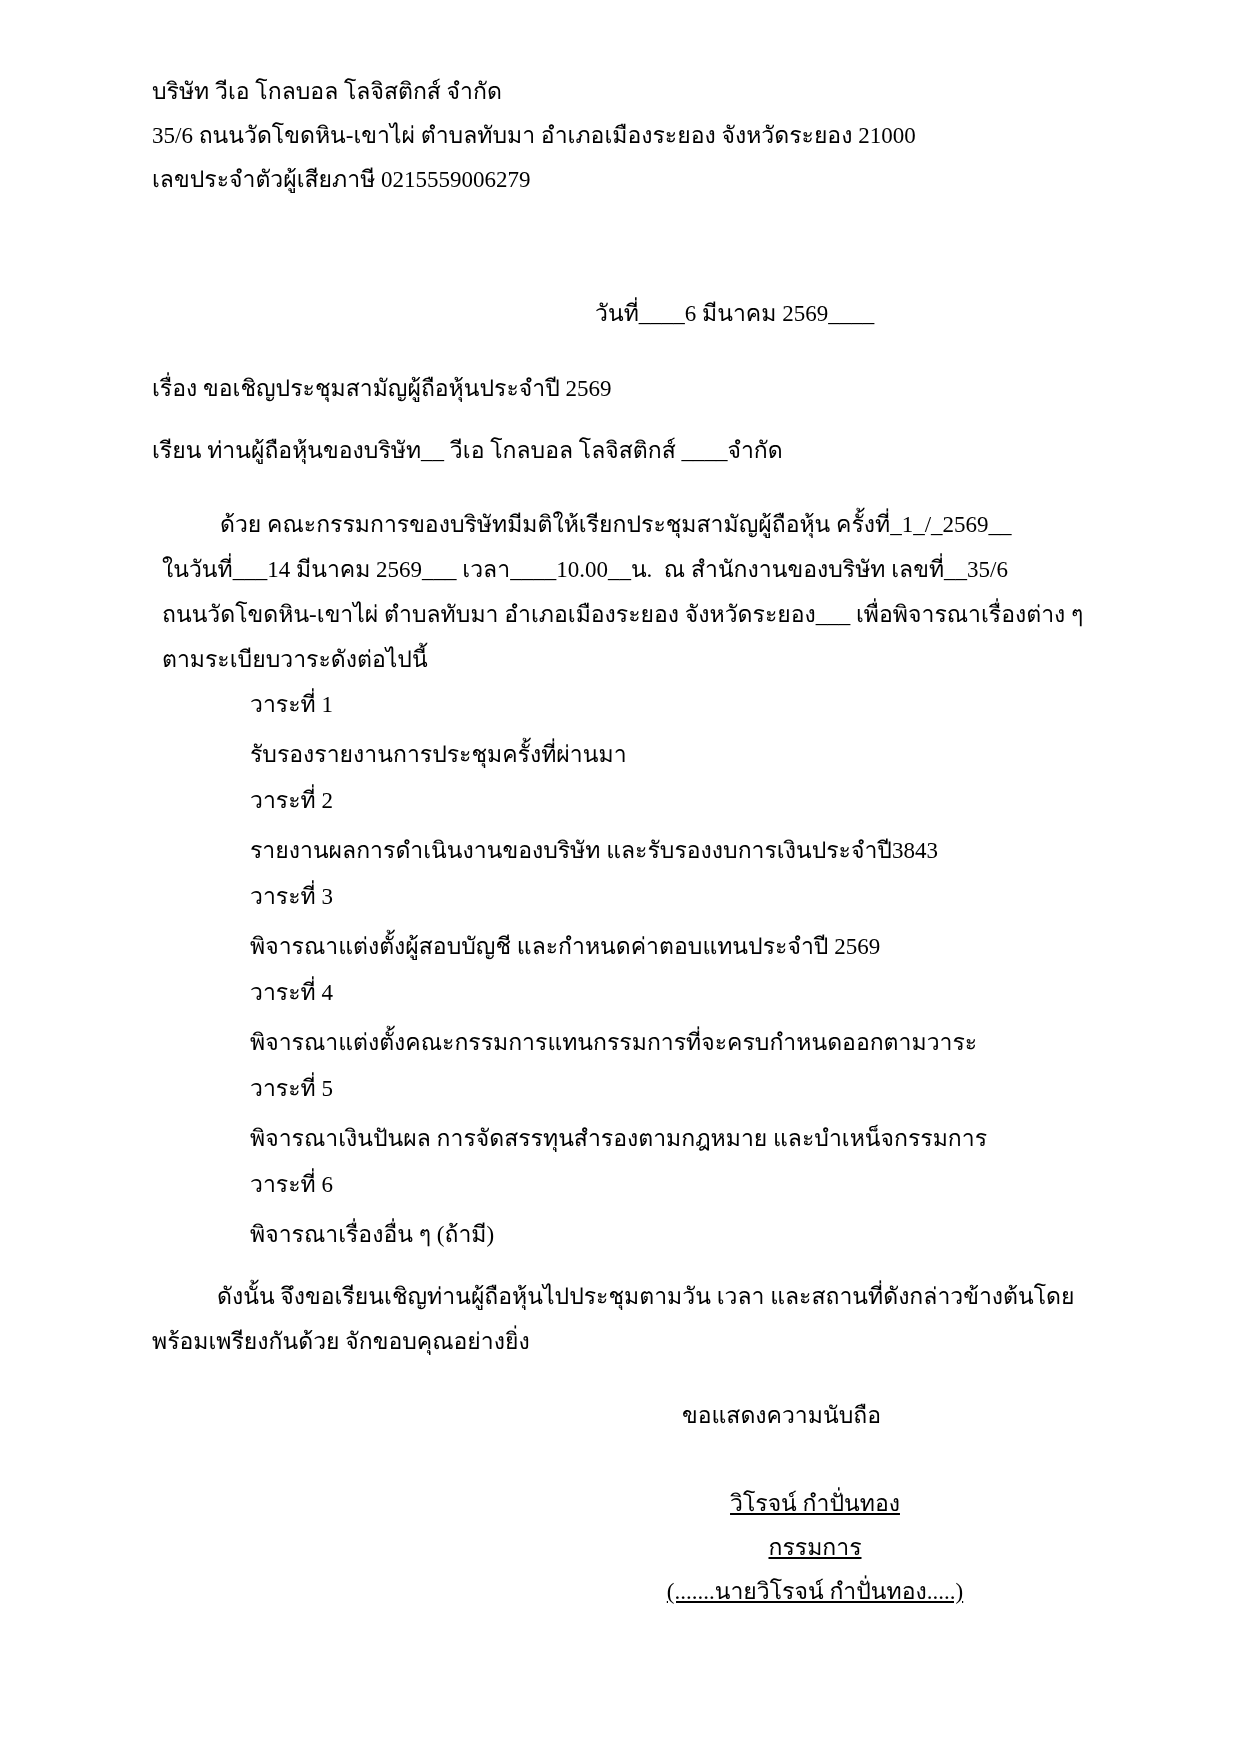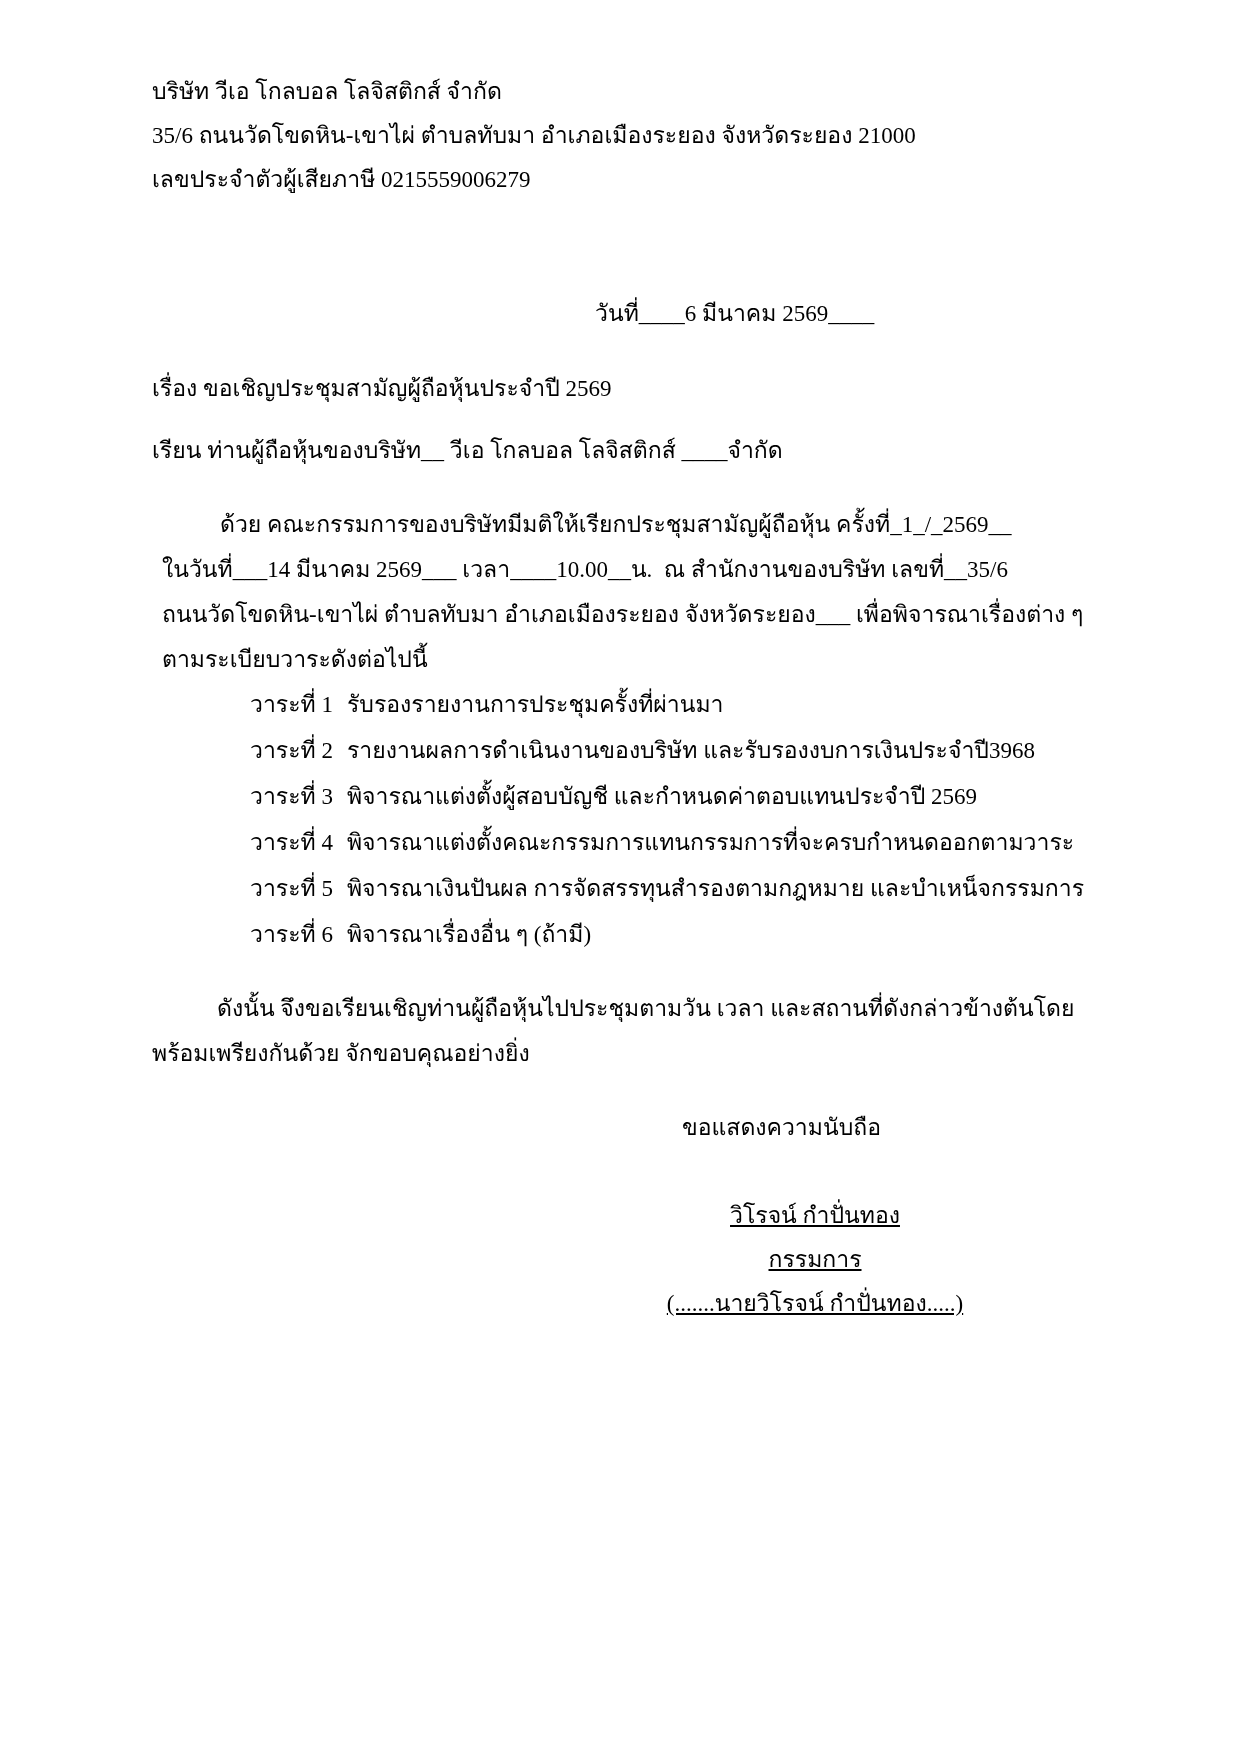--- a/index.html
+++ b/index.html
@@ -38,26 +38,27 @@
   .subject-line { margin-top: 31px; }
   .to-line { margin-top: 18px; }
 
   .body-para { margin-top: 29px; margin-left: 10px; }
   .body-para .line { line-height: 45px; }
   .indent-first { padding-left: 58px; }
 
   .agenda-block { margin-left: 98px; }
   .agenda-row {
     display: flex;
-    gap: 14px;
+    gap: 4px;
     line-height: 46px;
     white-space: pre-wrap;
+    flex-direction: column;
   }
 
-  .closing-para { margin-top: 28px; }
+  .closing-para { margin-top: 16px; }
   .closing-para .line { line-height: 45px; }
   .indent-closing { padding-left: 65px; }
 
   .salutation-line {
     margin-top: 30px;
     padding-left: 530px;
   }
 
   .signature-block {
     margin-top: 44px;
@@ -92,21 +93,21 @@
       <div class="line">ตามระเบียบวาระดังต่อไปนี้</div>
     </div>
 
     <div class="agenda-block">
       <div class="agenda-row">
         <span>วาระที่ 1</span>
         <span>รับรองรายงานการประชุมครั้งที่ผ่านมา</span>
       </div>
       <div class="agenda-row">
         <span>วาระที่ 2</span>
-        <span>รายงานผลการดำเนินงานของบริษัท และรับรองงบการเงินประจำปี3968</span>
+        <span>รายงานผลการดำเนินงานของบริษัท และรับรองงบการเงินประจำปี3843</span>
       </div>
       <div class="agenda-row">
         <span>วาระที่ 3</span>
         <span>พิจารณาแต่งตั้งผู้สอบบัญชี และกำหนดค่าตอบแทนประจำปี 2569</span>
       </div>
       <div class="agenda-row">
         <span>วาระที่ 4</span>
         <span>พิจารณาแต่งตั้งคณะกรรมการแทนกรรมการที่จะครบกำหนดออกตามวาระ</span>
       </div>
       <div class="agenda-row">

